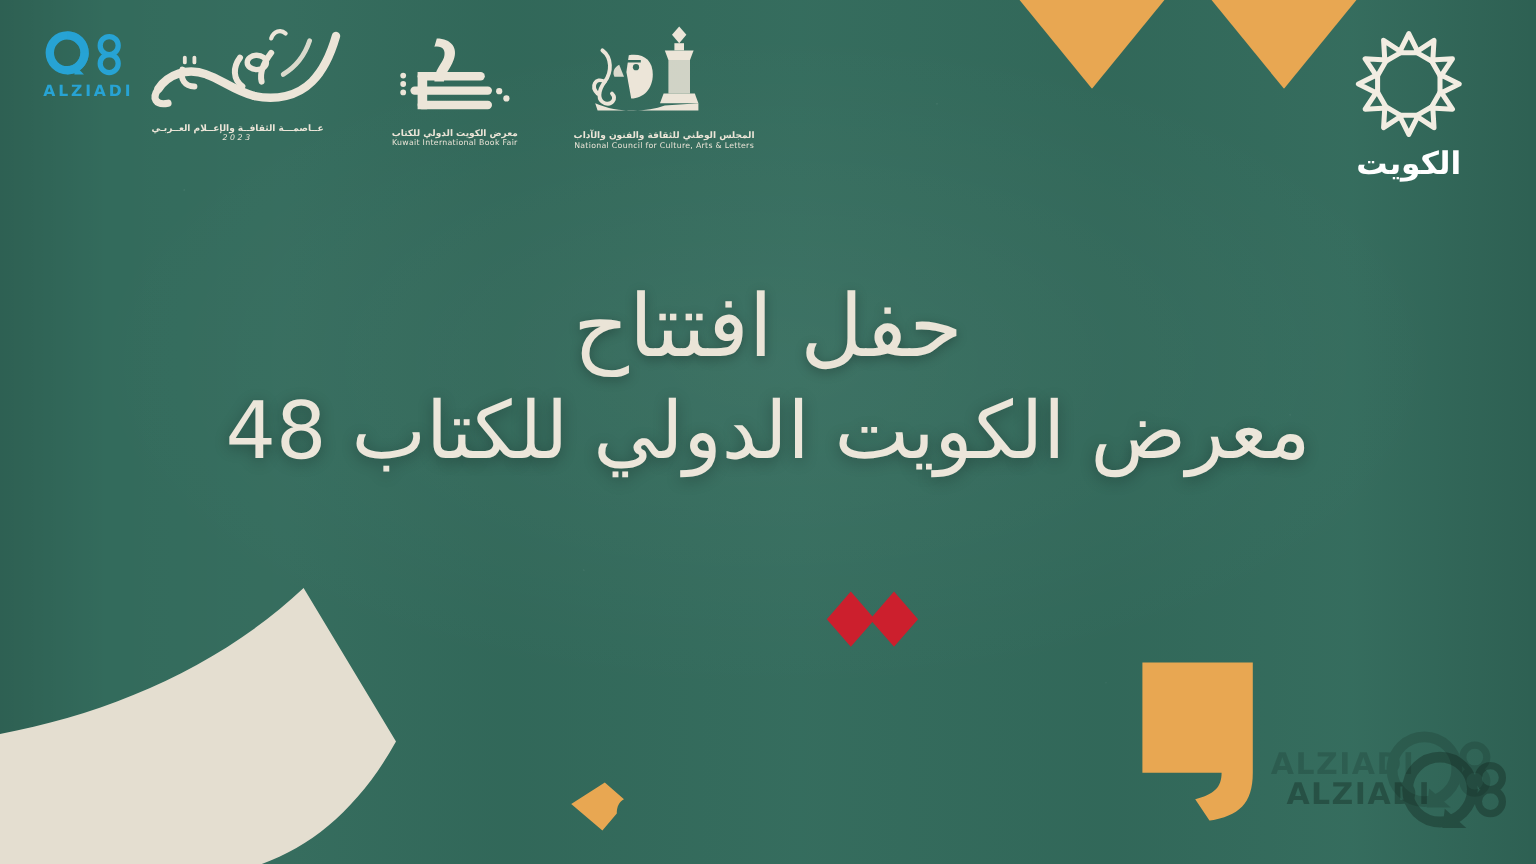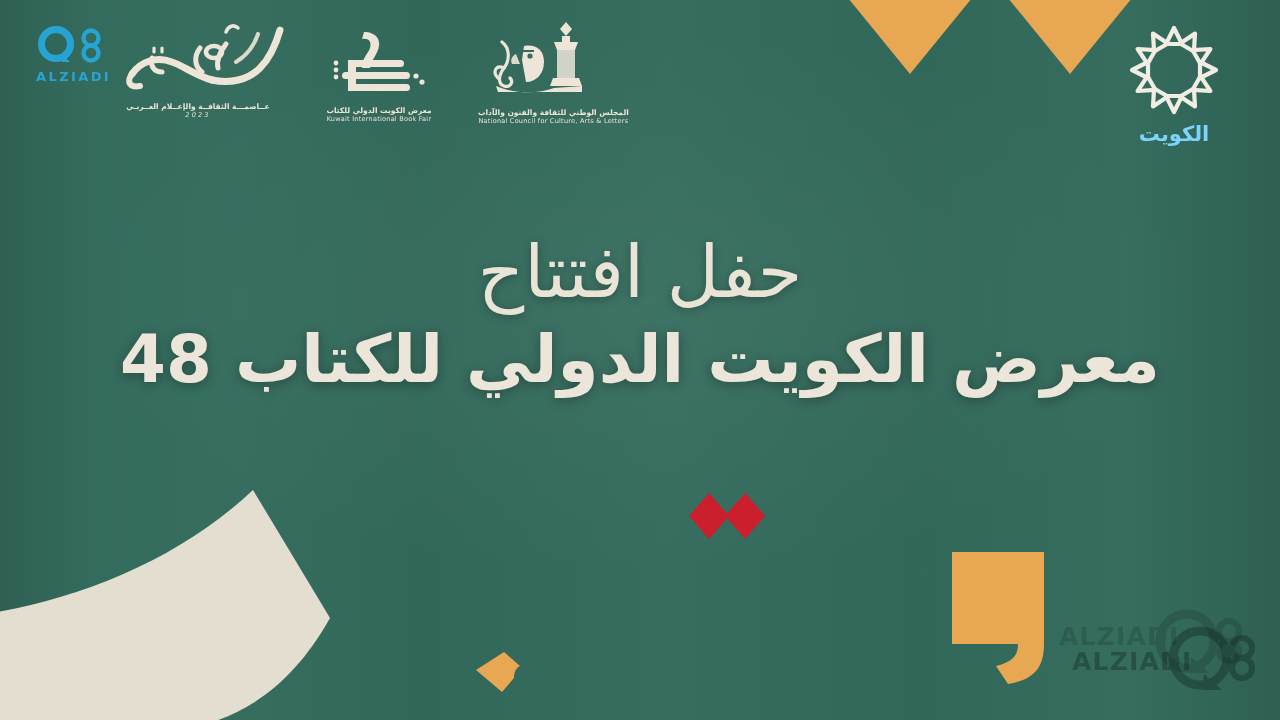--- a/index.html
+++ b/index.html
@@ -106,21 +106,21 @@
     color: #eae4d7;
     font-size: 72px;
     font-weight: 400;
     line-height: 1.02;
     letter-spacing: 0px;
     text-shadow: 0 2px 10px rgba(0,0,0,.28);
   }
   #title-main {
     color: #ece6da;
     font-size: 66px;
-    font-weight: 700;
+    font-weight: 400;
     line-height: 1.12;
     margin-top: 14px;
     text-shadow: 0 2px 12px rgba(0,0,0,.30);
     white-space: nowrap;
   }
 
   
   #watermark {
     position: absolute;
     left: 1068px;
@@ -300,21 +300,21 @@
               </g>
             <g transform="rotate(300)"> 
                 <path d="M0 -42 L8 -26 L-8 -26 Z"></path>
               </g>
             <g transform="rotate(330)"> 
                 <path d="M0 -42 L8 -26 L-8 -26 Z"></path>
               </g>
           </g>
         </g>
       </svg>
-      <div style="color:#7dd3fc;font-size:21px;font-weight:700;text-align:center;margin-top:-4px;direction:rtl;">الكويت</div>
+      <div style="color:#ffffff;font-size:26px;font-weight:700;text-align:center;margin-top:-4px;direction:rtl;">الكويت</div>
     </div>
 
   </div>
 
   <div id="headline">
     <div id="title-sub">حفل افتتاح</div>
     <div id="title-main">معرض الكويت الدولي للكتاب 48</div>
   </div>
 
   <div id="watermark">

